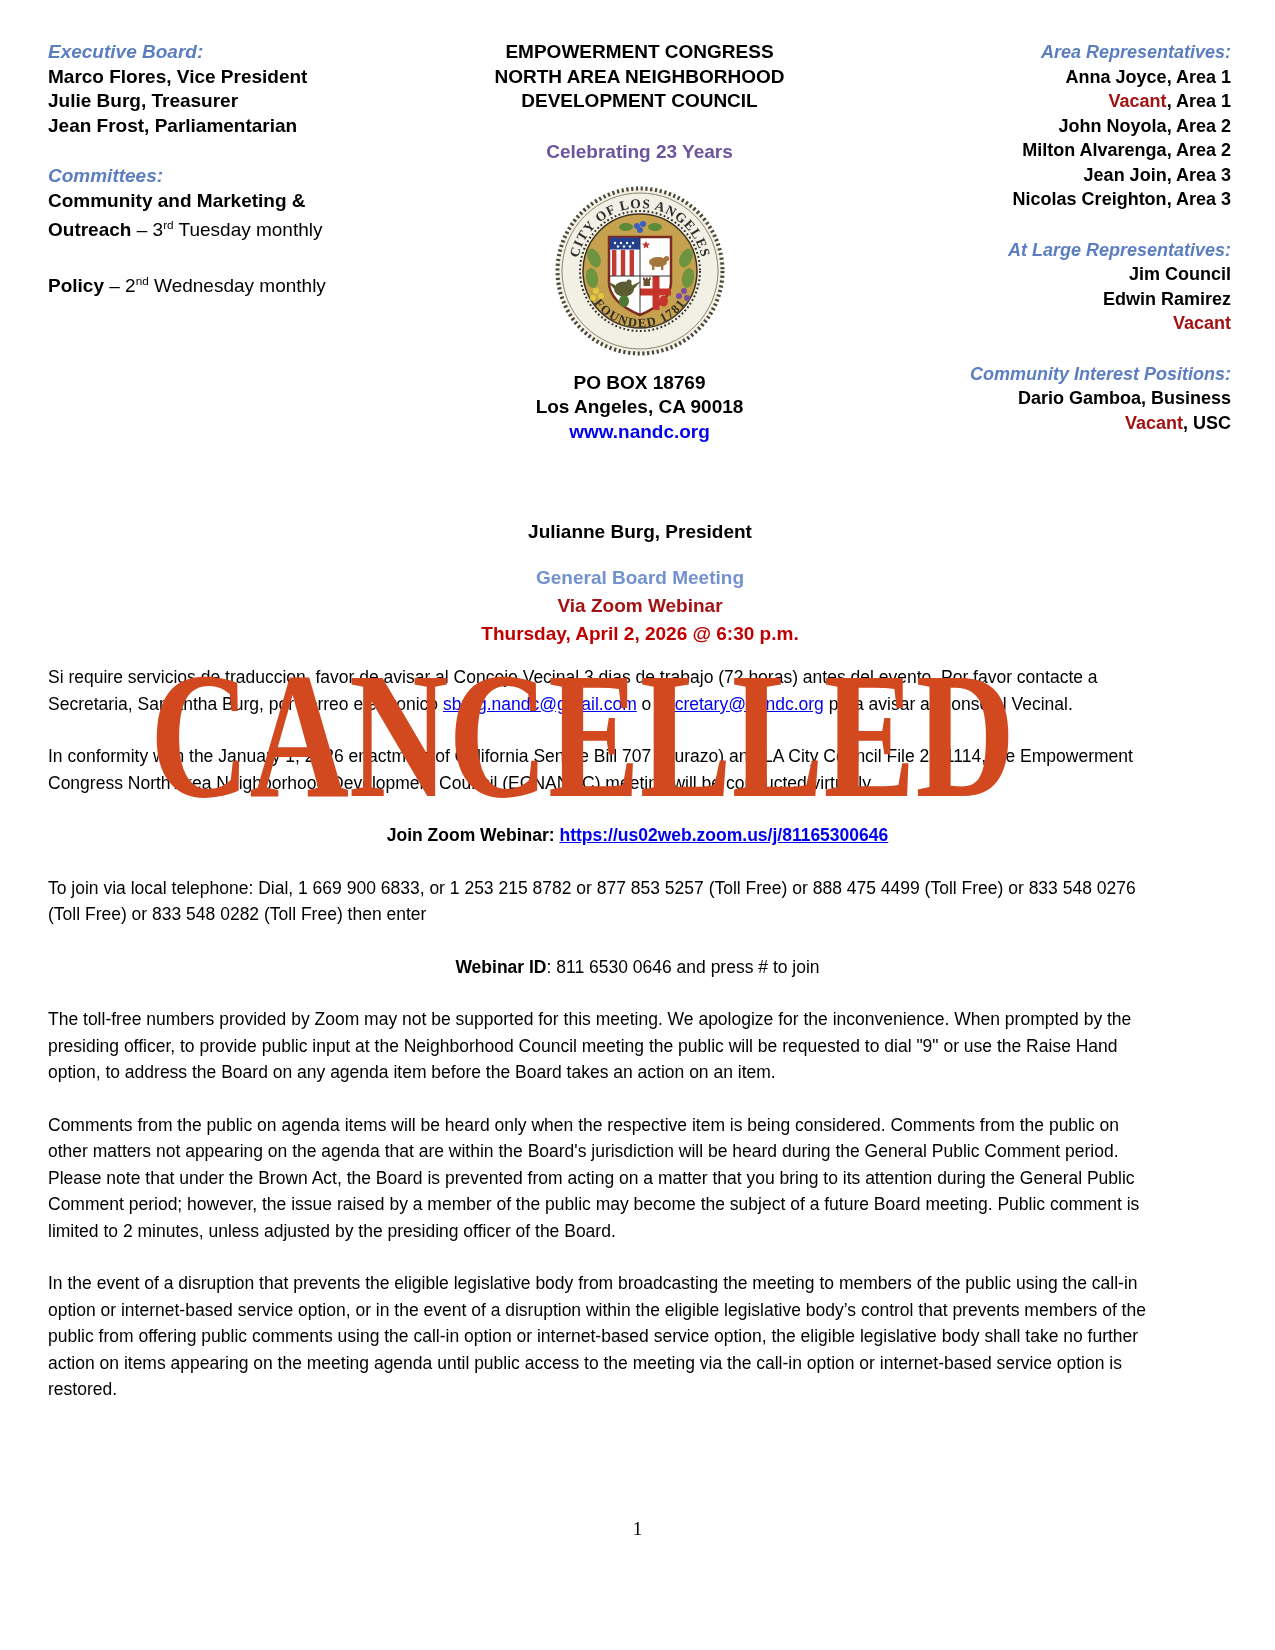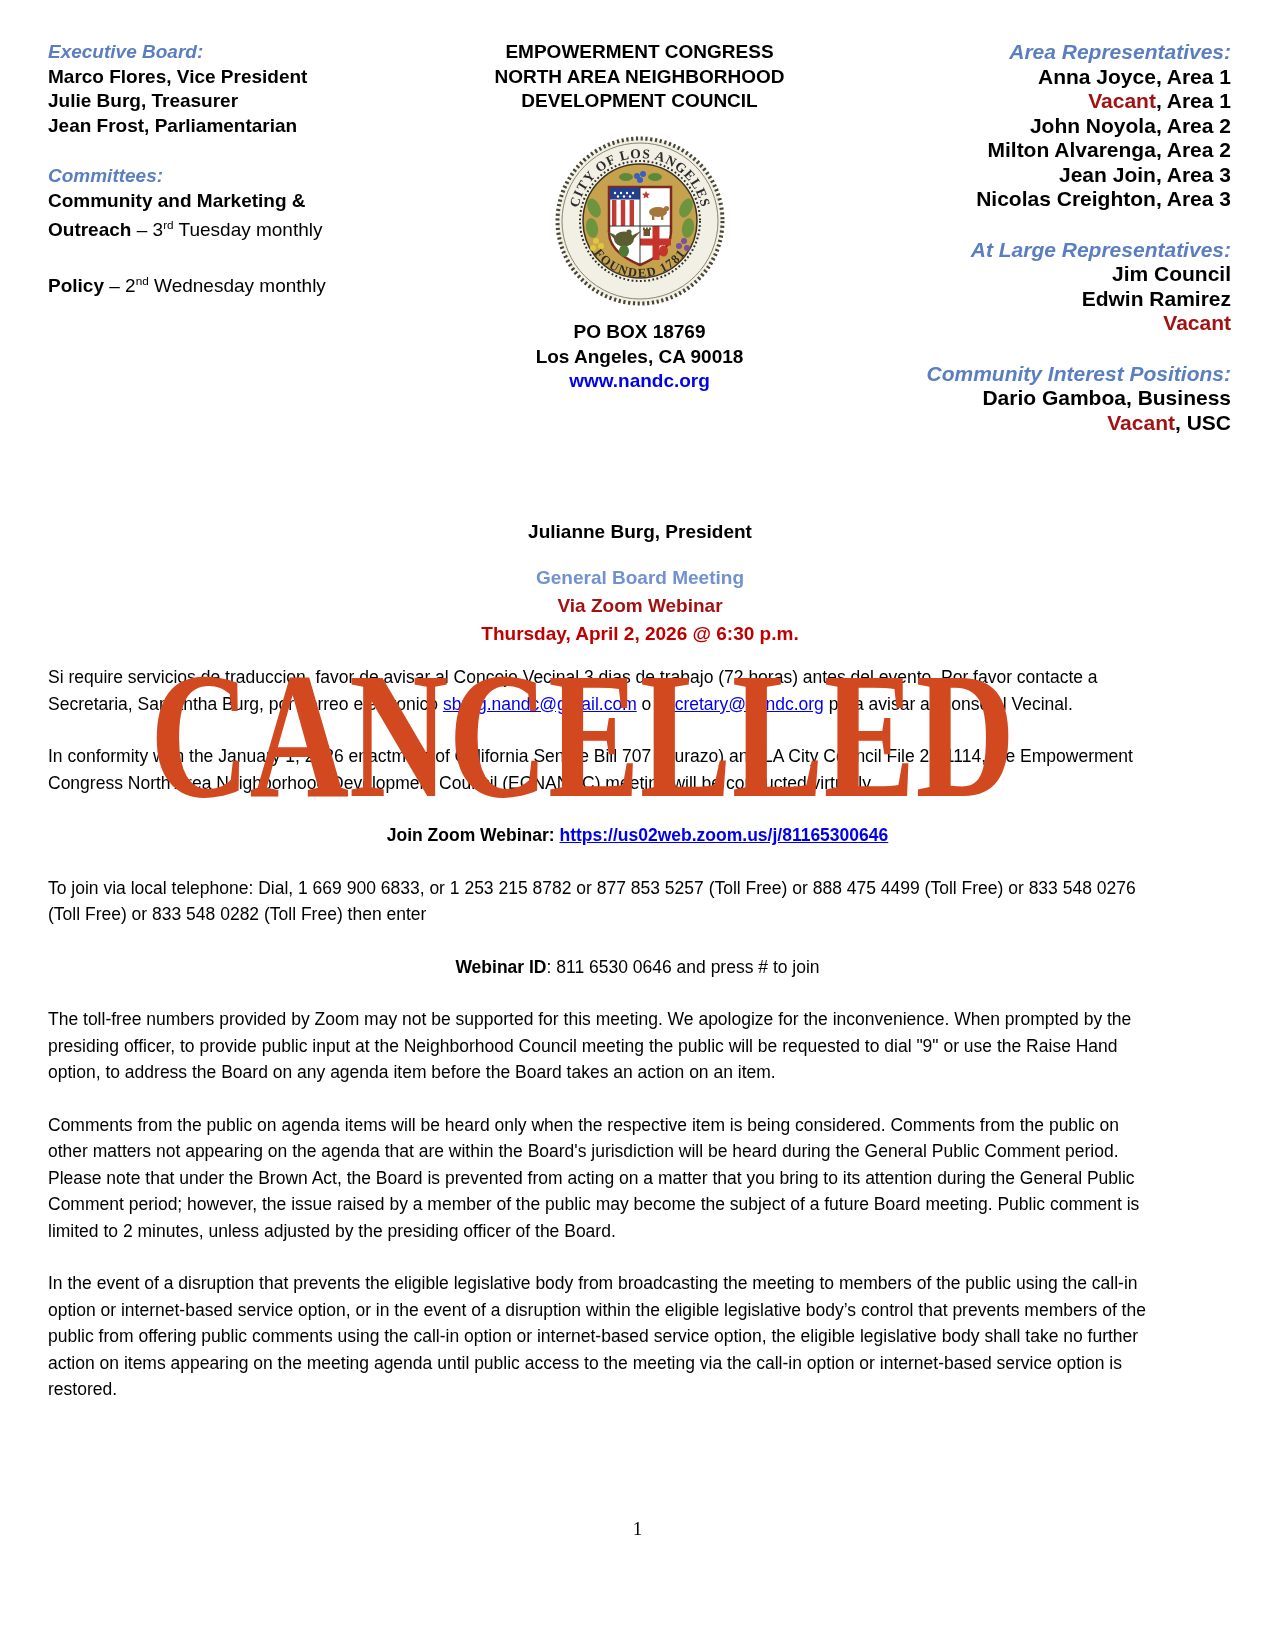--- a/index.html
+++ b/index.html
@@ -5,21 +5,21 @@
   html,body { margin:0; padding:0; background:#ffffff; }
   .page {
     position:relative; width:1275px; height:1650px; background:#ffffff;
     font-family:"Liberation Sans","DejaVu Sans",sans-serif; color:#000;
     overflow:hidden;
   }
   
   .header { position:absolute; top:40px; left:48px; right:44px; display:flex; }
   .hcol-left  { width:345px; font-size:19px; line-height:24.5px; font-weight:bold; }
   .hcol-center{ flex:1; text-align:center; font-size:19px; line-height:24.5px; font-weight:bold; }
-  .hcol-right { width:345px; font-size:21px; line-height:24.5px; font-weight:bold; text-align:right; }
+  .hcol-right { width:345px; font-size:18px; line-height:24.5px; font-weight:bold; text-align:right; }
   .sec-title { color:var(--heading-blue); font-style:italic; font-weight:bold; }
   .vgap { height:26px; }
   .n { font-weight:normal; }
   sup.n { font-size:62%; }
   .vacant { color:var(--dark-red); }
   .tagline { color:var(--purple); margin-top:26px; }
   .seal-wrap { margin-top:22px; }
   .addr { margin-top:8px; }
   .weblink { color:var(--link-blue); font-weight:bold; cursor:pointer; }
   
@@ -57,20 +57,21 @@
       <div class="sec-title">Committees:</div>
       <div><span>Community and Marketing &amp; Outreach</span><span class="n"> – 3</span><sup class="n">rd</sup><span class="n"> Tuesday monthly</span></div>
       <div class="vgap"></div>
       <div><span>Policy</span><span class="n"> – 2</span><sup class="n">nd</sup><span class="n"> Wednesday monthly</span></div>
     </div>
 
     <div class="hcol-center">
       <div>EMPOWERMENT CONGRESS</div>
       <div>NORTH AREA NEIGHBORHOOD</div>
       <div>DEVELOPMENT COUNCIL</div>
+      <div class="tagline">Celebrating 23 Years</div>
 
       <div class="seal-wrap">
         <svg viewBox="0 0 170 170" width="170" height="170">
           <circle cx="85" cy="85" r="82.5" fill="#f2efe4" stroke="#4a4636" stroke-width="4" stroke-dasharray="2.2 2.6"></circle>
           <circle cx="85" cy="85" r="78" fill="none" stroke="#8a8570" stroke-width="1"></circle>
           <circle cx="85" cy="85" r="57" fill="#c7a24e" stroke="#3c3322" stroke-width="1.5"></circle>
           <circle cx="85" cy="85" r="60" fill="none" stroke="#2f2a1c" stroke-width="2" stroke-dasharray="1.8 2.4"></circle>
           <defs>
             <path id="sealTop" d="M 22 85 A 63 63 0 0 1 148 85"></path>
             <path id="sealBot" d="M 29 85 A 56 56 0 0 0 141 85"></path>

